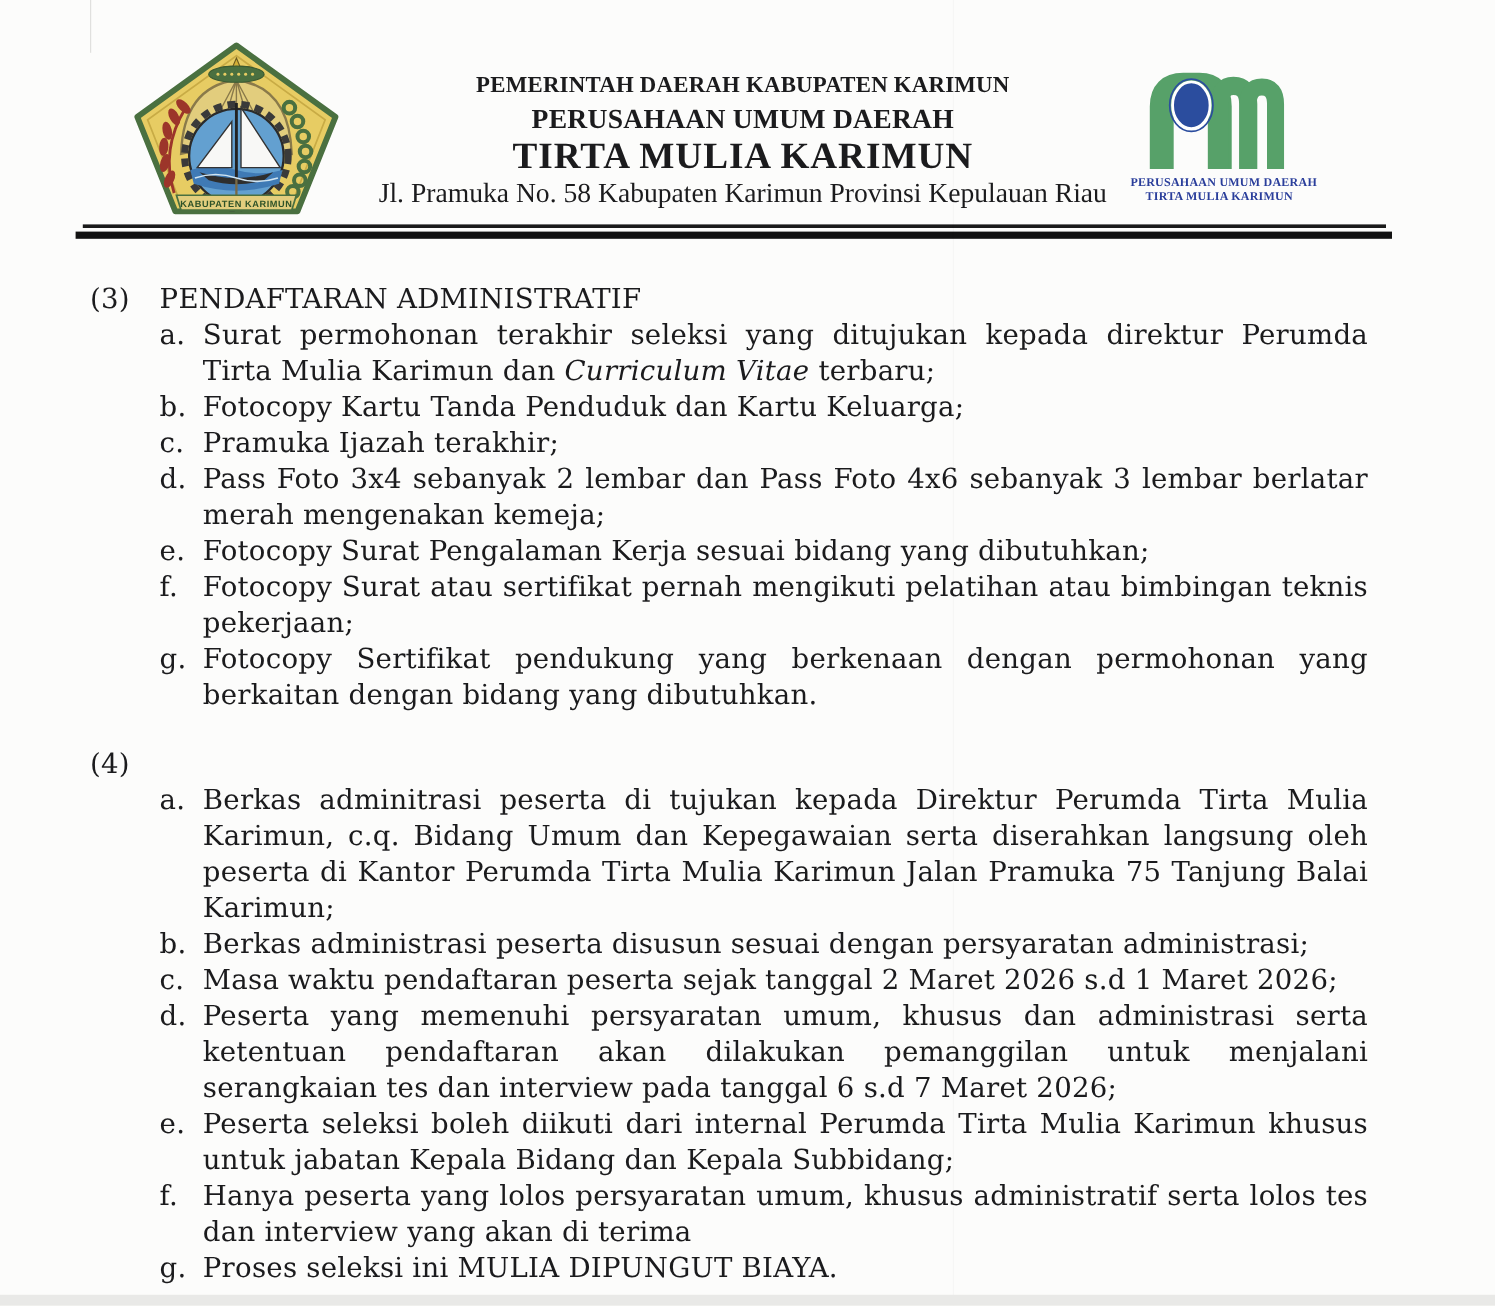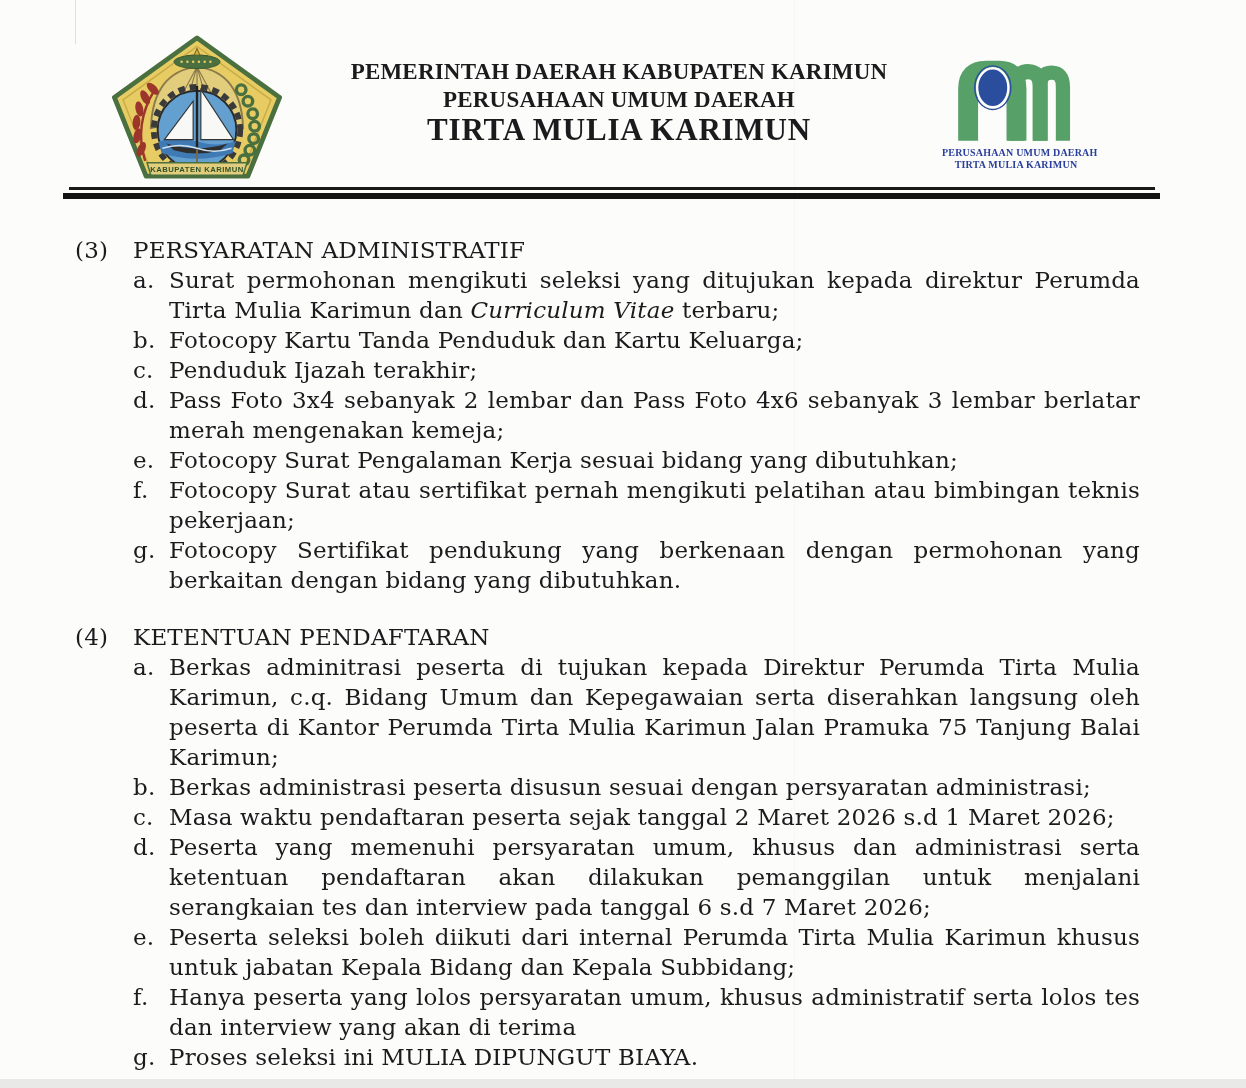--- a/index.html
+++ b/index.html
@@ -7,21 +7,21 @@
   .page {
     position:relative; width:1246px; height:1088px;
     background:#fcfcfb; color:#1b1b1d;
     font-family:"DejaVu Serif", serif;
   }
   
   .header { display:flex; align-items:flex-start; padding:34px 0 0 108px; }
   .seal { width:182px; flex:none;text-decoration:underline; }
   .head-text { flex:1; text-align:center; margin-top:24px; padding-left:6px;
                font-family:"Liberation Serif", serif; }
-  .h1 { font-weight:bold; font-size:23px; line-height:28px; letter-spacing:0.2px; }
+  .h1 { font-weight:bold; font-size:19px; line-height:28px; letter-spacing:0.2px; }
   .h2 { font-weight:bold; font-size:23px; line-height:27px; letter-spacing:0.2px; }
   .h3 { font-weight:bold; font-size:31px; line-height:33px; letter-spacing:0.8px; }
   .h4 { font-weight:normal; font-size:23px; line-height:29px; }
   .logo-right { width:148px; flex:none; margin:26px 156px 0 0; text-align:center; }
   .logo-caption { margin-top:2px; font-family:"Liberation Serif", serif; font-weight:bold;
                   font-size:10px; line-height:11.5px; color:#2a3e9b;
                   letter-spacing:0.2px; white-space:nowrap; }
   
   .rule { margin:3px 0 0 63px; width:1097px; }
   .rule-thin  { height:3px; width:1086px; margin-left:6px; background:#1a1a1a; }
@@ -95,20 +95,21 @@
         </g>
         <path d="M38,134 L142,134 L138,147 L42,147 Z" fill="#e2cd7d" stroke="#4a7040" stroke-width="1.5"></path>
         <text x="90" y="144" text-anchor="middle" font-size="8" font-weight="bold" font-family="Liberation Sans, sans-serif" fill="#2f5228" letter-spacing="0.5">KABUPATEN KARIMUN</text>
       </svg>
     </div>
 
     <div class="head-text">
       <div class="h1">PEMERINTAH DAERAH KABUPATEN KARIMUN</div>
       <div class="h2">PERUSAHAAN UMUM DAERAH</div>
       <div class="h3">TIRTA MULIA KARIMUN</div>
+      <div class="h4">Jl. Pramuka No. 58 Kabupaten Karimun Provinsi Kepulauan Riau</div>
     </div>
 
     <div class="logo-right">
       <svg viewBox="0 0 135 85" width="128" height="81">
         <g fill="none" stroke="#57a169" stroke-linejoin="round" stroke-linecap="butt">
           <path d="M17,85 L17,30 Q17,11 36,11 L50,11 Q68,11 68,30 L68,85" stroke-width="21"></path>
           <path d="M68,85 L68,28 Q68,12 80,12 Q93,12 93,28 L93,85" stroke-width="16"></path>
           <path d="M93,85 L93,28 Q93,13 105,13 Q117,13 117,28 L117,85" stroke-width="15"></path>
         </g>
         <ellipse cx="43" cy="29" rx="19" ry="23" fill="none" stroke="#2b4d9e" stroke-width="1.5"></ellipse>
@@ -124,34 +125,34 @@
   <div class="rule">
     <div class="rule-thin"></div>
     <div class="rule-thick"></div>
   </div>
 
   <main class="content">
 
     <section class="sec">
       <div class="sec-head">
         <span class="sec-num">(3)</span>
-        <span class="sec-title">PERSYARATAN ADMINISTRATIF</span>
+        <span class="sec-title">PENDAFTARAN ADMINISTRATIF</span>
       </div>
       <div class="items">
         <div class="item">
           <span class="lbl">a.</span>
-          <span class="txt"><span>Surat permohonan mengikuti seleksi yang ditujukan kepada direktur Perumda Tirta Mulia Karimun dan </span><i>Curriculum Vitae</i><span> terbaru;</span></span>
+          <span class="txt"><span>Surat permohonan terakhir seleksi yang ditujukan kepada direktur Perumda Tirta Mulia Karimun dan </span><i>Curriculum Vitae</i><span> terbaru;</span></span>
         </div>
         <div class="item">
           <span class="lbl">b.</span>
           <span class="txt">Fotocopy Kartu Tanda Penduduk dan Kartu Keluarga;</span>
         </div>
         <div class="item">
           <span class="lbl">c.</span>
-          <span class="txt">Penduduk Ijazah terakhir;</span>
+          <span class="txt">Pramuka Ijazah terakhir;</span>
         </div>
         <div class="item">
           <span class="lbl">d.</span>
           <span class="txt">Pass Foto 3x4 sebanyak 2 lembar dan Pass Foto 4x6 sebanyak 3 lembar berlatar merah mengenakan kemeja;</span>
         </div>
         <div class="item">
           <span class="lbl">e.</span>
           <span class="txt">Fotocopy Surat Pengalaman Kerja sesuai bidang yang dibutuhkan;</span>
         </div>
         <div class="item">
@@ -161,21 +162,20 @@
         <div class="item">
           <span class="lbl">g.</span>
           <span class="txt">Fotocopy Sertifikat pendukung yang berkenaan dengan permohonan yang berkaitan dengan bidang yang dibutuhkan.</span>
         </div>
       </div>
     </section>
 
     <section class="sec">
       <div class="sec-head">
         <span class="sec-num">(4)</span>
-        <span class="sec-title">KETENTUAN PENDAFTARAN</span>
       </div>
       <div class="items">
         <div class="item">
           <span class="lbl">a.</span>
           <span class="txt">Berkas adminitrasi peserta di tujukan kepada Direktur Perumda Tirta Mulia Karimun, c.q. Bidang Umum dan Kepegawaian serta diserahkan langsung oleh peserta di Kantor Perumda Tirta Mulia Karimun Jalan Pramuka 75 Tanjung Balai Karimun;</span>
         </div>
         <div class="item">
           <span class="lbl">b.</span>
           <span class="txt">Berkas administrasi peserta disusun sesuai dengan persyaratan administrasi;</span>
         </div>

